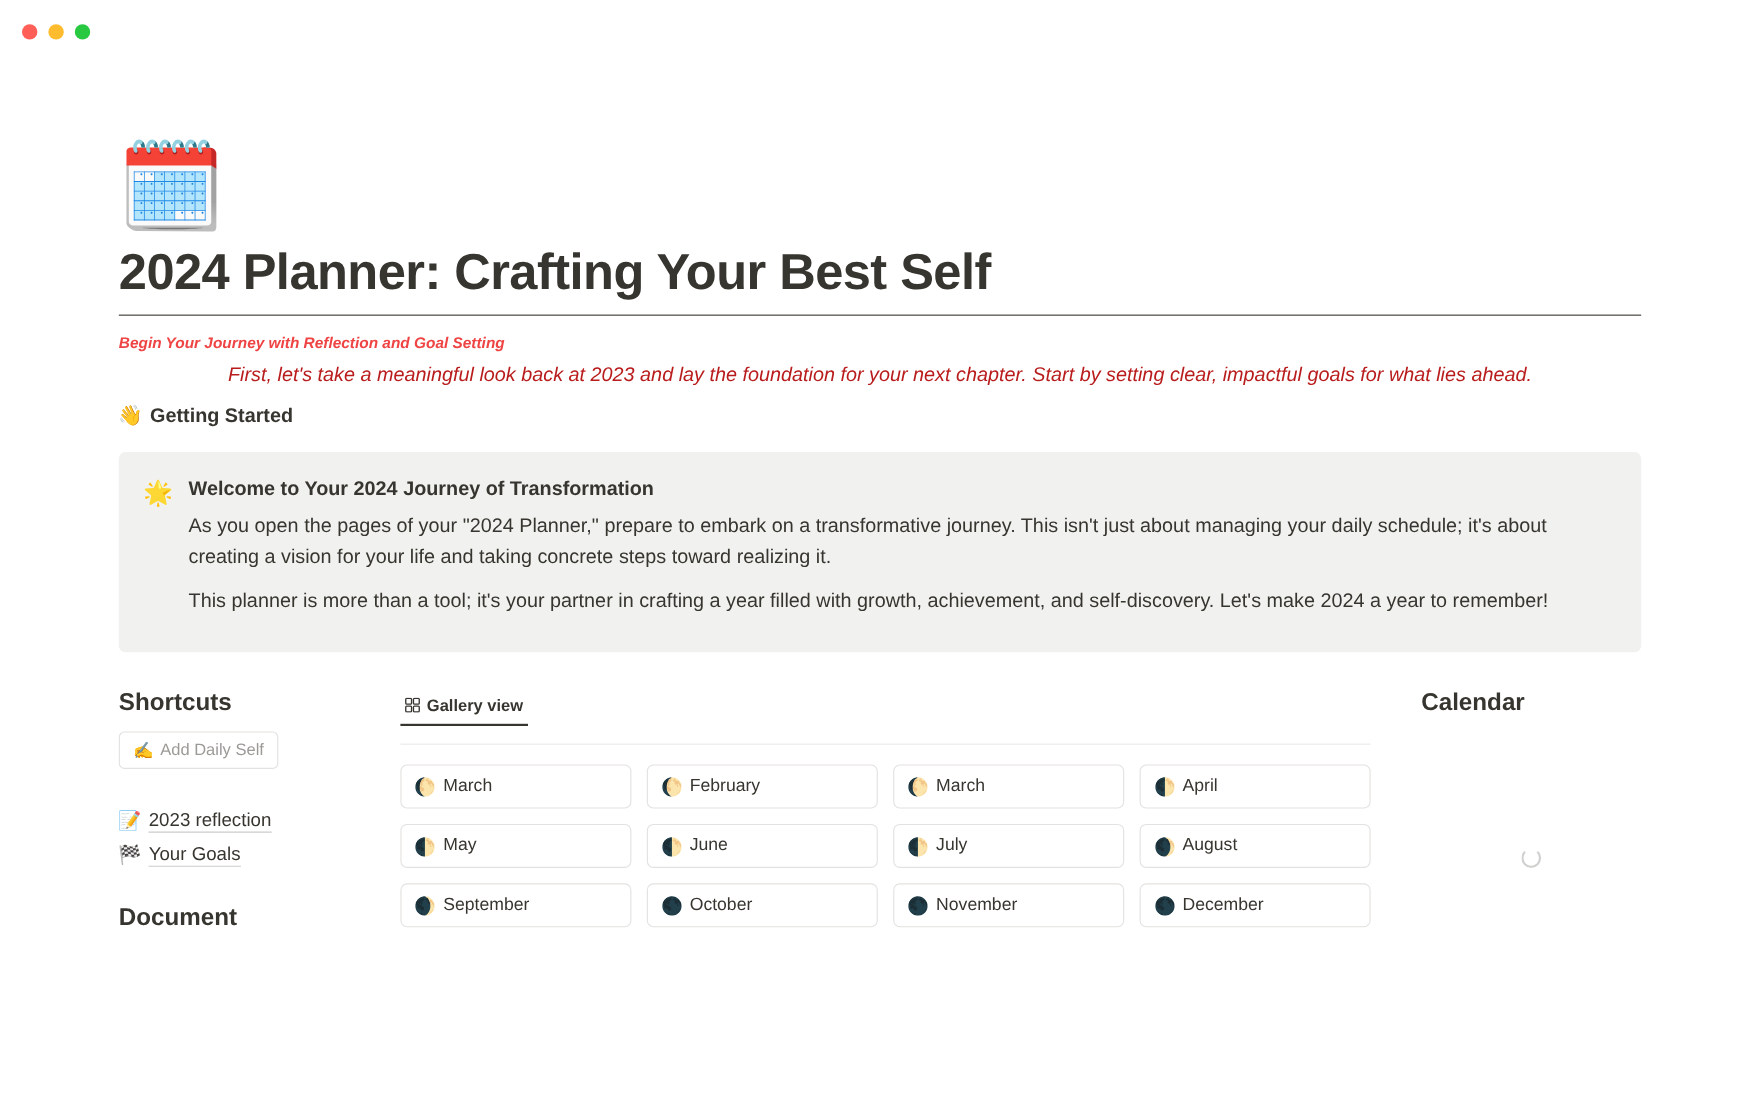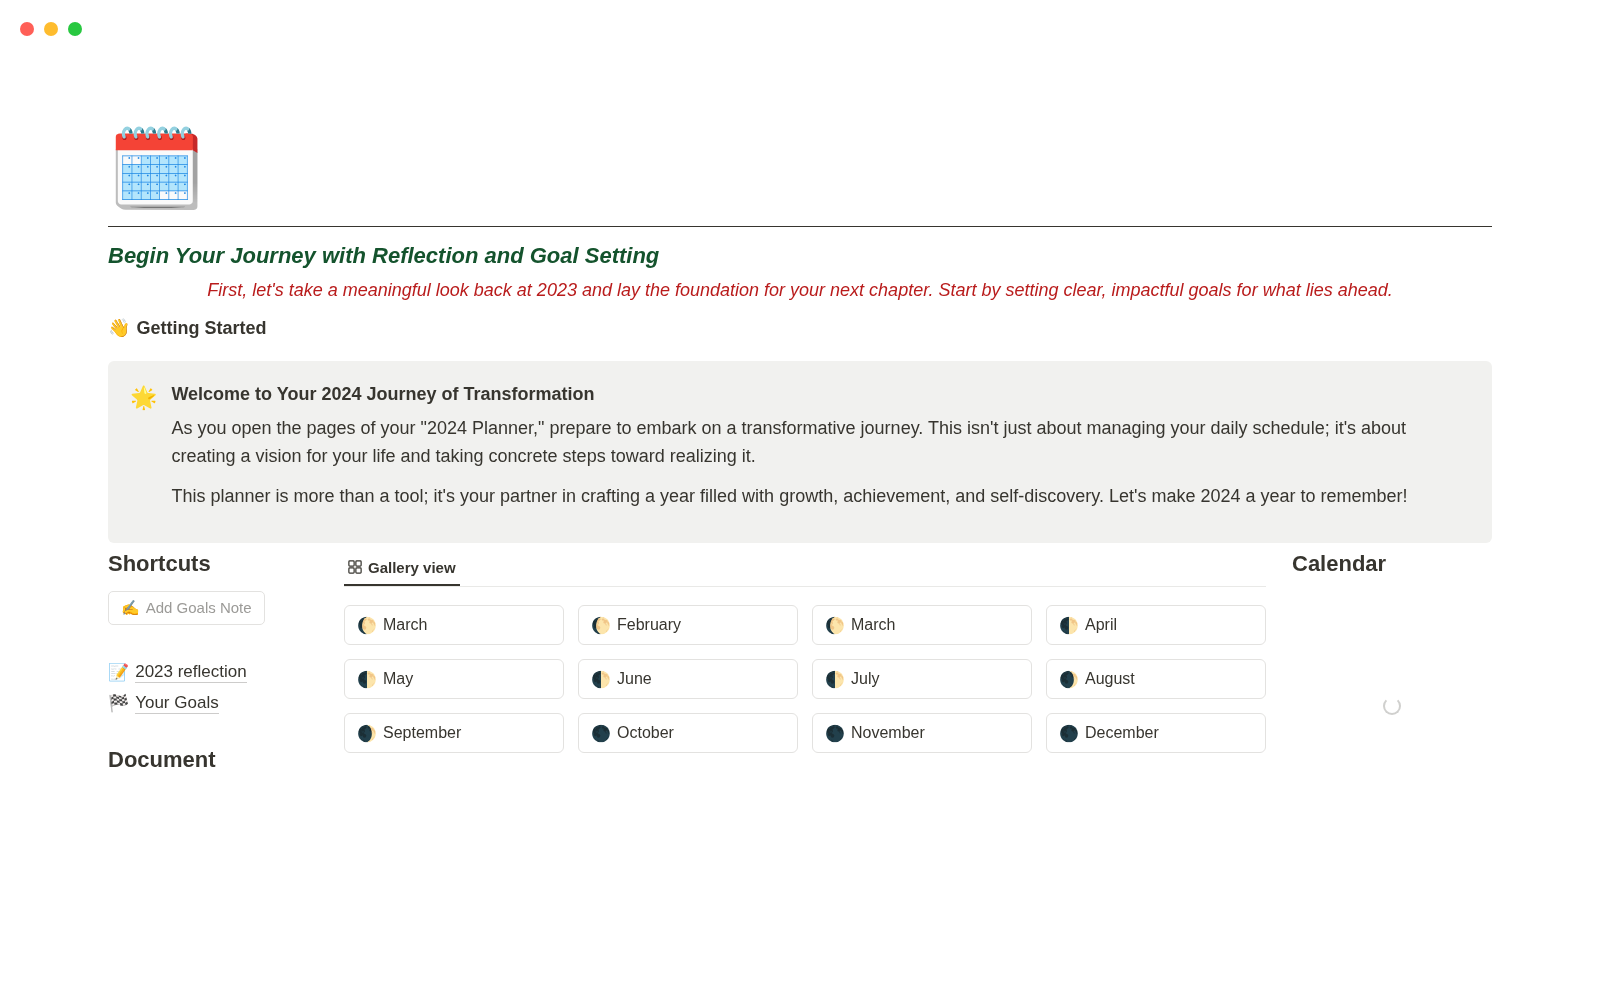--- a/index.html
+++ b/index.html
@@ -50,22 +50,22 @@
 
   hr.title-rule {
     border: none;
     border-top: 1.5px solid #37352f;
     margin: 6px 0 16px 0;
   }
 
   .subtitle-bolditalic {
     font-weight: 700;
     font-style: italic;
-    color: #14532d;
-    font-size: 22px;
+    color: #ef4444;
+    font-size: 14px;
     margin: 0 0 8px 0;
   }
 
   .intro-italic {
     font-style: italic;
     color: #b91c1c;
     font-size: 18px;
     margin: 0 0 14px 0;
     line-height: 1.45;
     text-align: center;
@@ -92,22 +92,22 @@
   }
   .callout .callout-emoji { font-size: 22px; flex: 0 0 auto; }
   .callout .callout-body { flex: 1; }
   .callout .callout-title { font-weight: 700; margin-bottom: 6px; }
   .callout p { margin: 0 0 12px 0; }
   .callout p:last-child { margin-bottom: 12px; }
 
   
   .columns {
     display: flex;
-    margin-top: 8px;
-    gap: 26px;
+    margin-top: 32px;
+    gap: 46px;
     align-items: flex-start;
   }
   .col-shortcuts { flex: 0 0 210px; }
   .col-gallery   { flex: 1; }
   .col-calendar  { flex: 0 0 200px; }
 
   .section-h2 {
     font-size: 22px;
     font-weight: 700;
     margin: 0 0 14px 0;
@@ -137,21 +137,21 @@
     cursor: pointer;
   }
   .link-item .txt { border-bottom: 1px solid rgba(55,53,47,0.25); }
 
   
   .view-tabs {
     display: flex;
     align-items: center;
     gap: 8px;
     border-bottom: 1px solid #e9e9e7;
-    padding-bottom: 0;
+    padding-bottom: 16px;
   }
   .view-tab {
     display: inline-flex;
     align-items: center;
     gap: 6px;
     padding: 8px 4px;
     font-size: 15px;
     font-weight: 600;
     color: #37352f;
     border-bottom: 2px solid #37352f;
@@ -202,20 +202,21 @@
 <div class="traffic-lights">
   <div class="dot red"></div>
   <div class="dot yellow"></div>
   <div class="dot green"></div>
 </div>
 
 <div class="page">
 
   <div class="page-icon">🗓️</div>
 
+  <h1 class="page-title">2024 Planner: Crafting Your Best Self</h1>
   <hr class="title-rule">
 
   <p class="subtitle-bolditalic">Begin Your Journey with Reflection and Goal Setting</p>
   <p class="intro-italic">First, let's take a meaningful look back at 2023 and lay the foundation for your next chapter. Start by setting clear, impactful goals for what lies ahead.</p>
 
   <p class="getting-started">
     <span>👋</span>
     <span>Getting Started</span>
   </p>
 
@@ -228,21 +229,21 @@
     </div>
   </div>
 
   <div class="columns">
 
     <div class="col-shortcuts">
       <div class="section-h2">Shortcuts</div>
 
       <button class="add-daily">
         <span>✍️</span>
-        <span>Add Goals Note</span>
+        <span>Add Daily Self</span>
       </button>
 
       <div class="link-list">
         <div class="link-item">
           <span>📝</span>
           <span class="txt">2023 reflection</span>
         </div>
         <div class="link-item">
           <span>🏁</span>
           <span class="txt">Your Goals</span>

